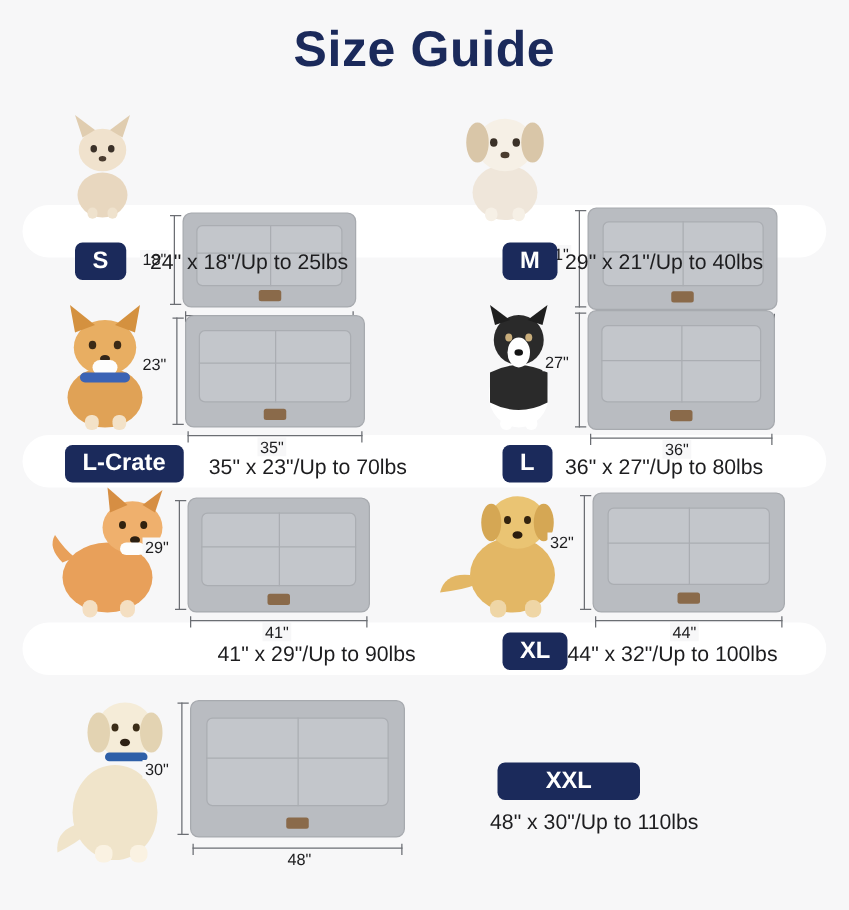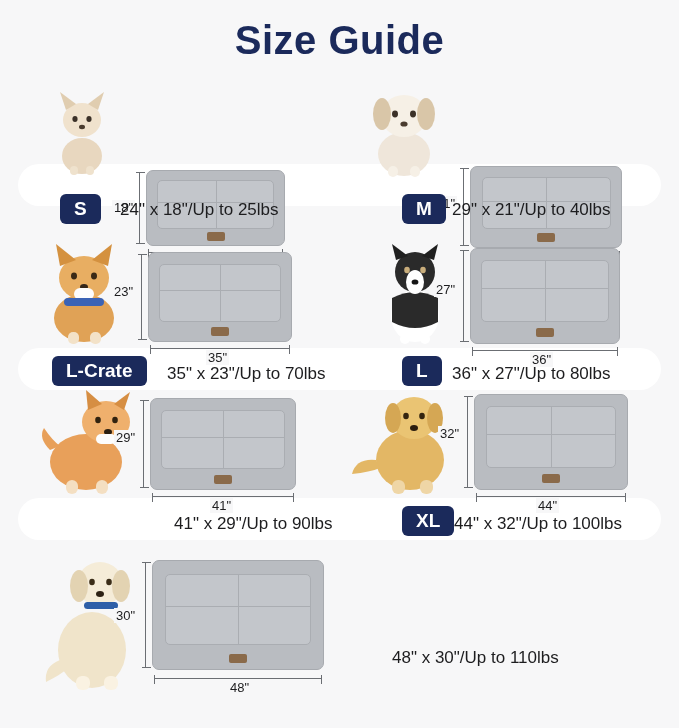--- a/index.html
+++ b/index.html
@@ -365,16 +365,17 @@
       <div class="inner"></div>
         <div class="vline"></div>
         <div class="hline"></div>
         <div class="tag"></div>
     </div>
     <div class="dim-v" style="left:145px;top:12px;height:106px;"></div>
     <div class="dim-label" style="left:114px;top:58px;">30"</div>
     <div class="dim-h" style="left:154px;top:128px;width:168px;"></div>
     <div class="dim-label" style="left:228px;top:130px;">48"</div>
 
+    <div class="size-chip" style="left:398px;top:60px;width:86px;">XXL</div>
     <div class="size-text" style="left:392px;top:98px;">48" x 30"/Up to 110lbs</div>
   </div>
 
 </div>
 
 </body></html>

